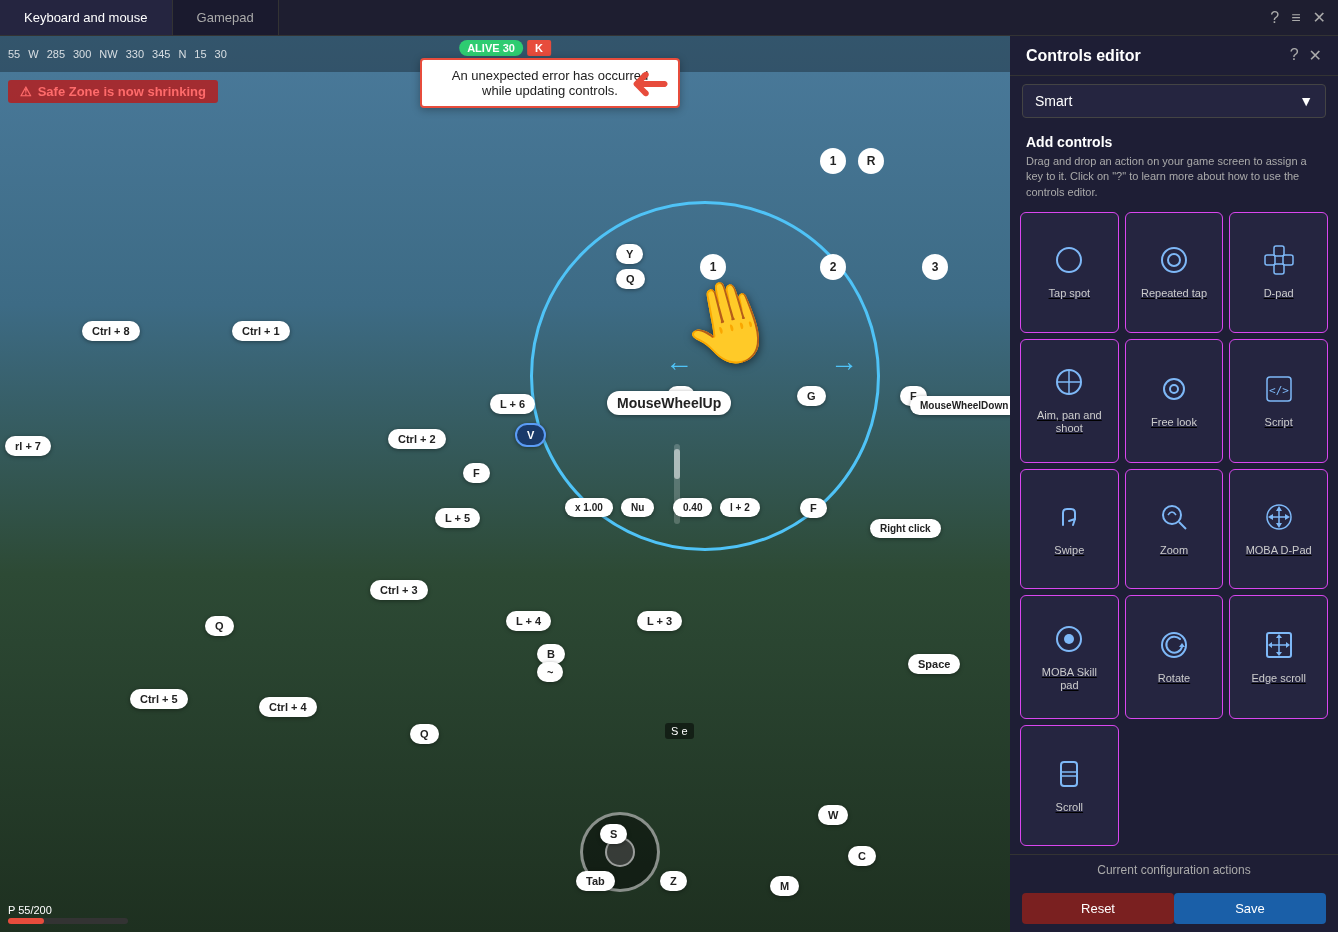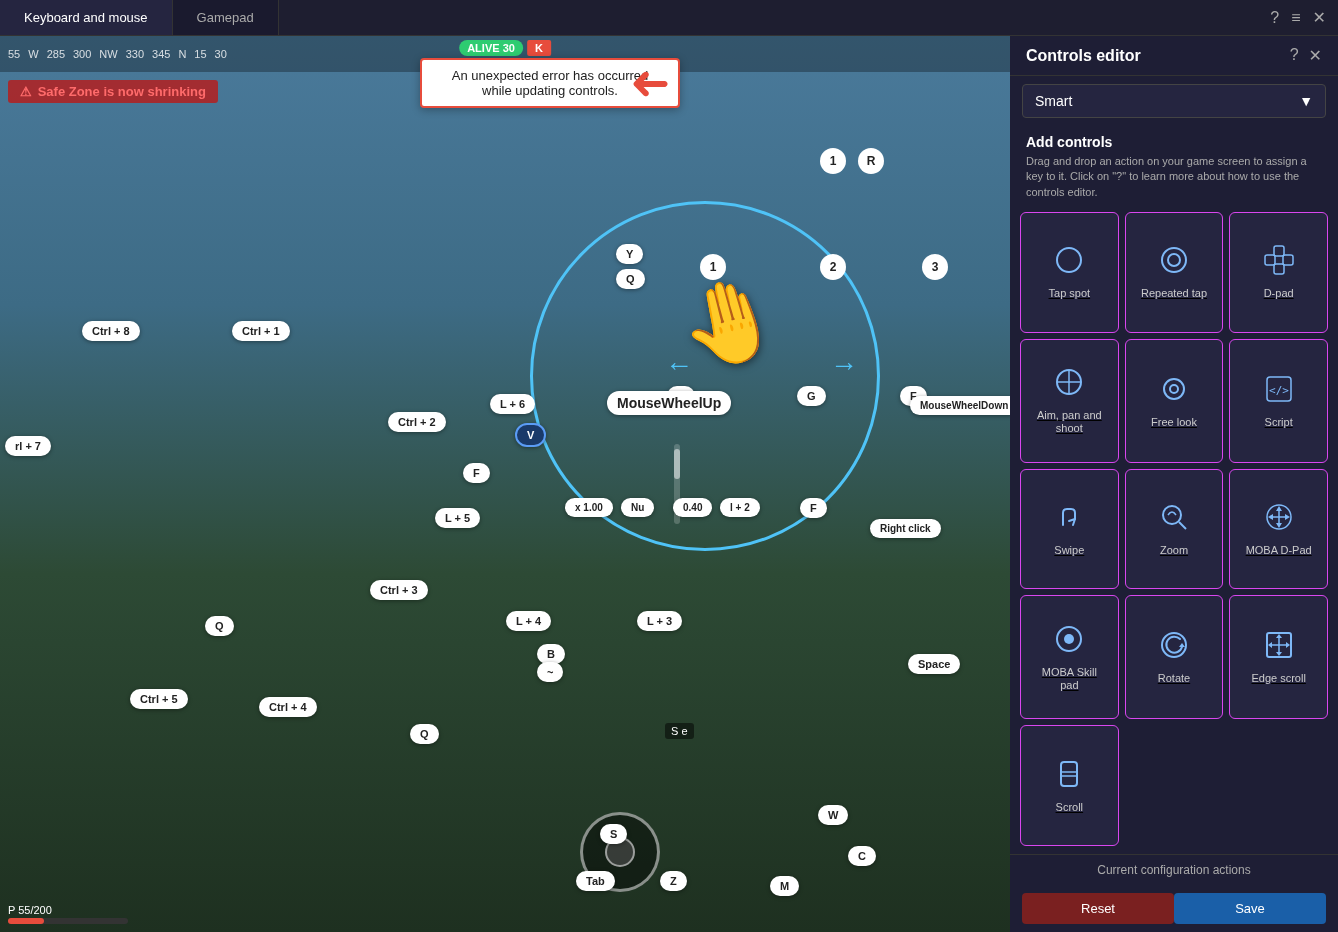--- a/index.html
+++ b/index.html
@@ -440,21 +440,21 @@
 
     <div class="hand-cursor">🤚</div>
     <div class="arrow-left">←</div>
     <div class="arrow-right">→</div>
 
     <div class="key-badge" style="top:285px;left:82px">Ctrl + 8</div>
     <div class="key-badge" style="top:285px;left:232px">Ctrl + 1</div>
     <div class="key-badge" style="top:400px;left:5px">rl + 7</div>
     <div class="key-badge" style="top:358px;left:490px">L + 6</div>
     <div class="key-badge" style="top:387px;left:515px;border:2px solid #5b9cf6;background:#1a3a6a;color:#fff">V</div>
-    <div class="key-badge" style="top:376px;left:388px">Ctrl + 2</div>
+    <div class="key-badge" style="top:393px;left:388px">Ctrl + 2</div>
     <div class="key-badge" style="top:427px;left:463px">F</div>
     <div class="key-badge" style="top:472px;left:435px">L + 5</div>
     <div class="key-badge" style="top:350px;left:667px">H</div>
     <div class="key-badge" style="top:350px;left:797px">G</div>
     <div class="key-badge" style="top:350px;left:900px">F</div>
     <div class="key-badge" style="top:355px;left:607px;font-size:14px">MouseWheelUp</div>
     <div class="key-badge" style="top:360px;left:910px;font-size:10px">MouseWheelDown</div>
     <div class="key-badge" style="top:462px;left:565px;font-size:10px">x 1.00</div>
     <div class="key-badge" style="top:462px;left:621px;font-size:10px">Nu</div>
     <div class="key-badge" style="top:462px;left:673px;font-size:10px">0.40</div>

